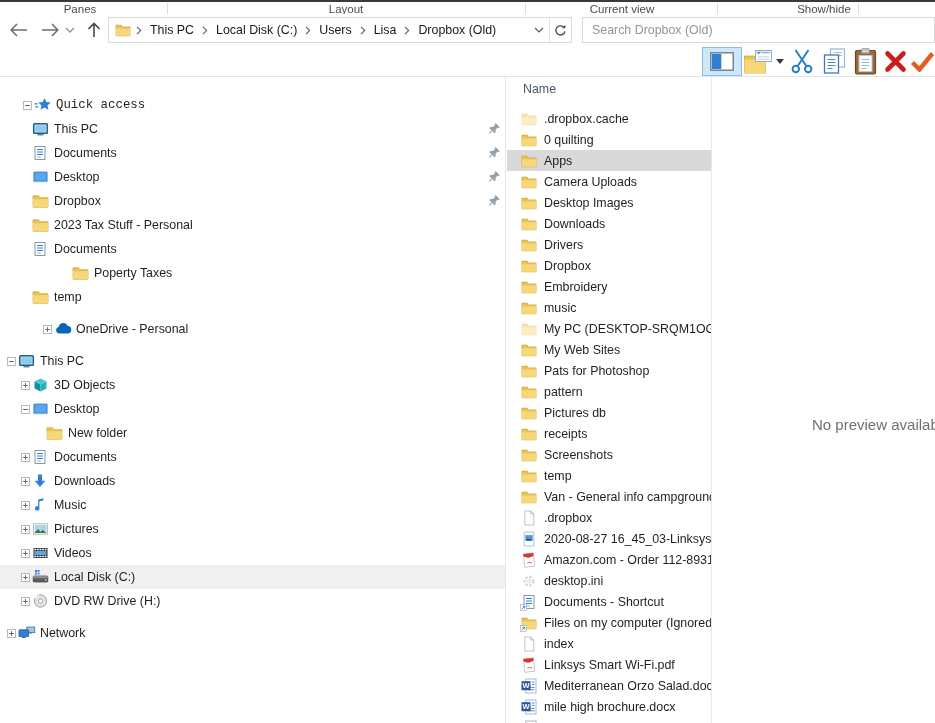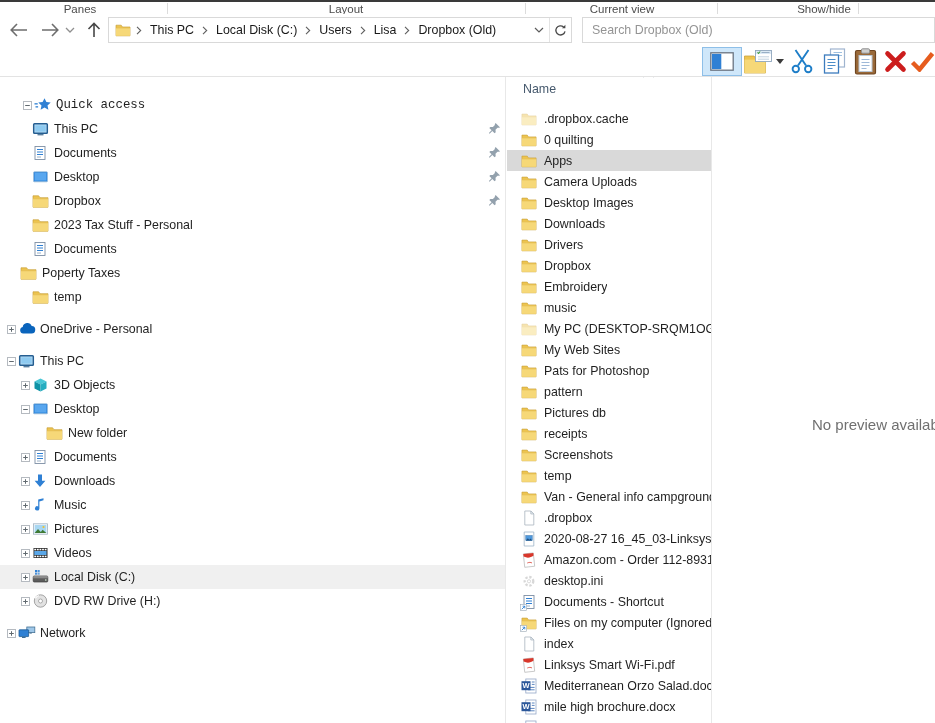--- a/index.html
+++ b/index.html
@@ -354,21 +354,21 @@
                 <g stroke="#2f80d4" stroke-width="1">
                   <line x1="5" y1="4.5" x2="11" y2="4.5"></line>
                   <line x1="5" y1="7" x2="11" y2="7"></line>
                   <line x1="5" y1="9.5" x2="11" y2="9.5"></line>
                 </g>
                 <line x1="5" y1="12" x2="9" y2="12" stroke="#9ab0c6" stroke-width="1"></line>
               </svg>
             </span>
             <span class="tree-label">Documents</span>
           </div>
-          <div class="tree-row" style="padding-left: 6px;">
+          <div class="tree-row" style="padding-left: 32px; margin-left: 26px;">
             <span class="exp-slot"></span>
             <span class="tree-icon">
               <svg width="17" height="16" viewBox="0 0 17 16">
                 <path d="M1 2.8h5.6L8 4.7h8v9.5H1z" fill="#edc44f" stroke="#c9a23e" stroke-width="0.7"></path>
                 <path d="M1 5.8h15v8.4H1z" fill="#f6d878"></path>
                 <path d="M1 5.8h15" stroke="#e3bd55" stroke-width="0.7"></path>
               </svg>
             </span>
             <span class="tree-label">Poperty Taxes</span>
           </div>
@@ -376,21 +376,21 @@
             <span class="exp-slot"></span>
             <span class="tree-icon">
               <svg width="17" height="16" viewBox="0 0 17 16">
                 <path d="M1 2.8h5.6L8 4.7h8v9.5H1z" fill="#edc44f" stroke="#c9a23e" stroke-width="0.7"></path>
                 <path d="M1 5.8h15v8.4H1z" fill="#f6d878"></path>
                 <path d="M1 5.8h15" stroke="#e3bd55" stroke-width="0.7"></path>
               </svg>
             </span>
             <span class="tree-label">temp</span>
           </div>
-          <div class="tree-row gap" style="padding-left: 4px;">
+          <div class="tree-row gap" style="padding-left: 12px; margin-left: 28px;">
             <span class="exp-slot">
               <svg width="9" height="9" viewBox="0 0 9 9">
                 <rect x="0.5" y="0.5" width="8" height="8" fill="#fff" stroke="#b5bac0"></rect>
                 <line x1="2.2" y1="4.5" x2="6.8" y2="4.5" stroke="#60696f" stroke-width="1"></line>
                 <line x1="4.5" y1="2.2" x2="4.5" y2="6.8" stroke="#60696f" stroke-width="1"></line>
               </svg>
             </span>
             <span class="tree-icon">
               <svg width="18" height="16" viewBox="0 0 18 16">
                 <path d="M5.2 12.5a3.3 3.3 0 0 1-.5-6.5 4.7 4.7 0 0 1 9-1 3.6 3.6 0 0 1-.4 7.5z" fill="#0a64bc"></path>

